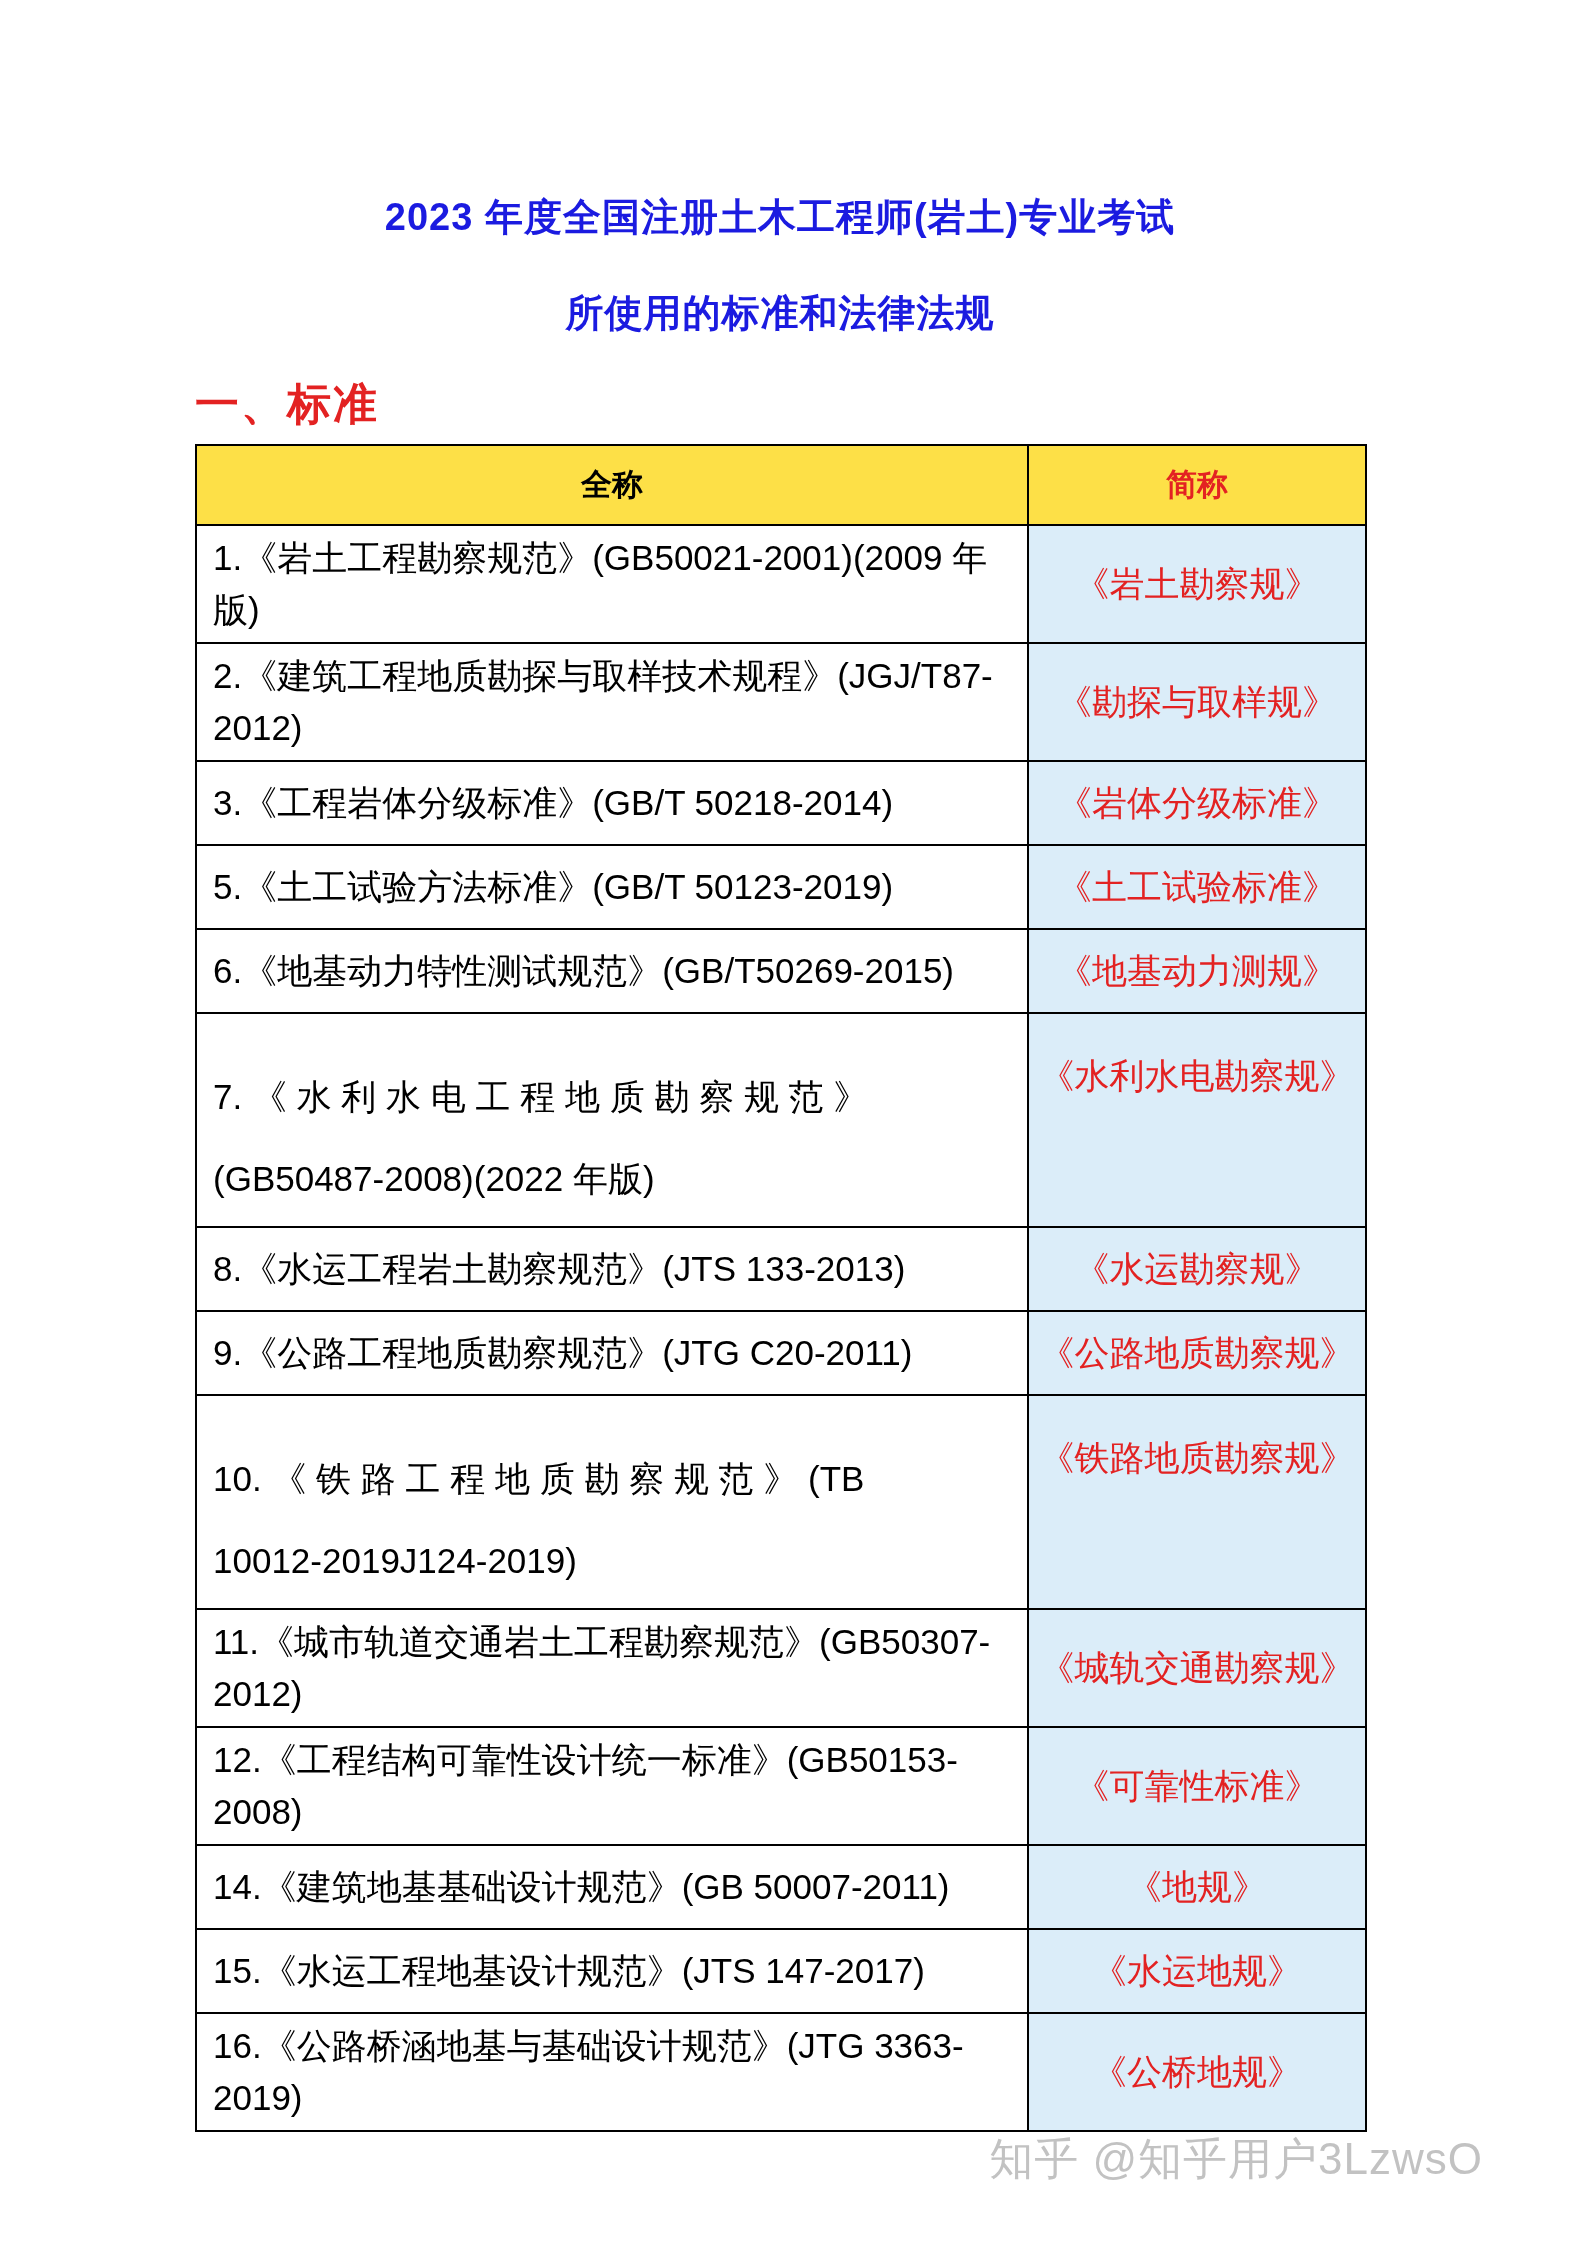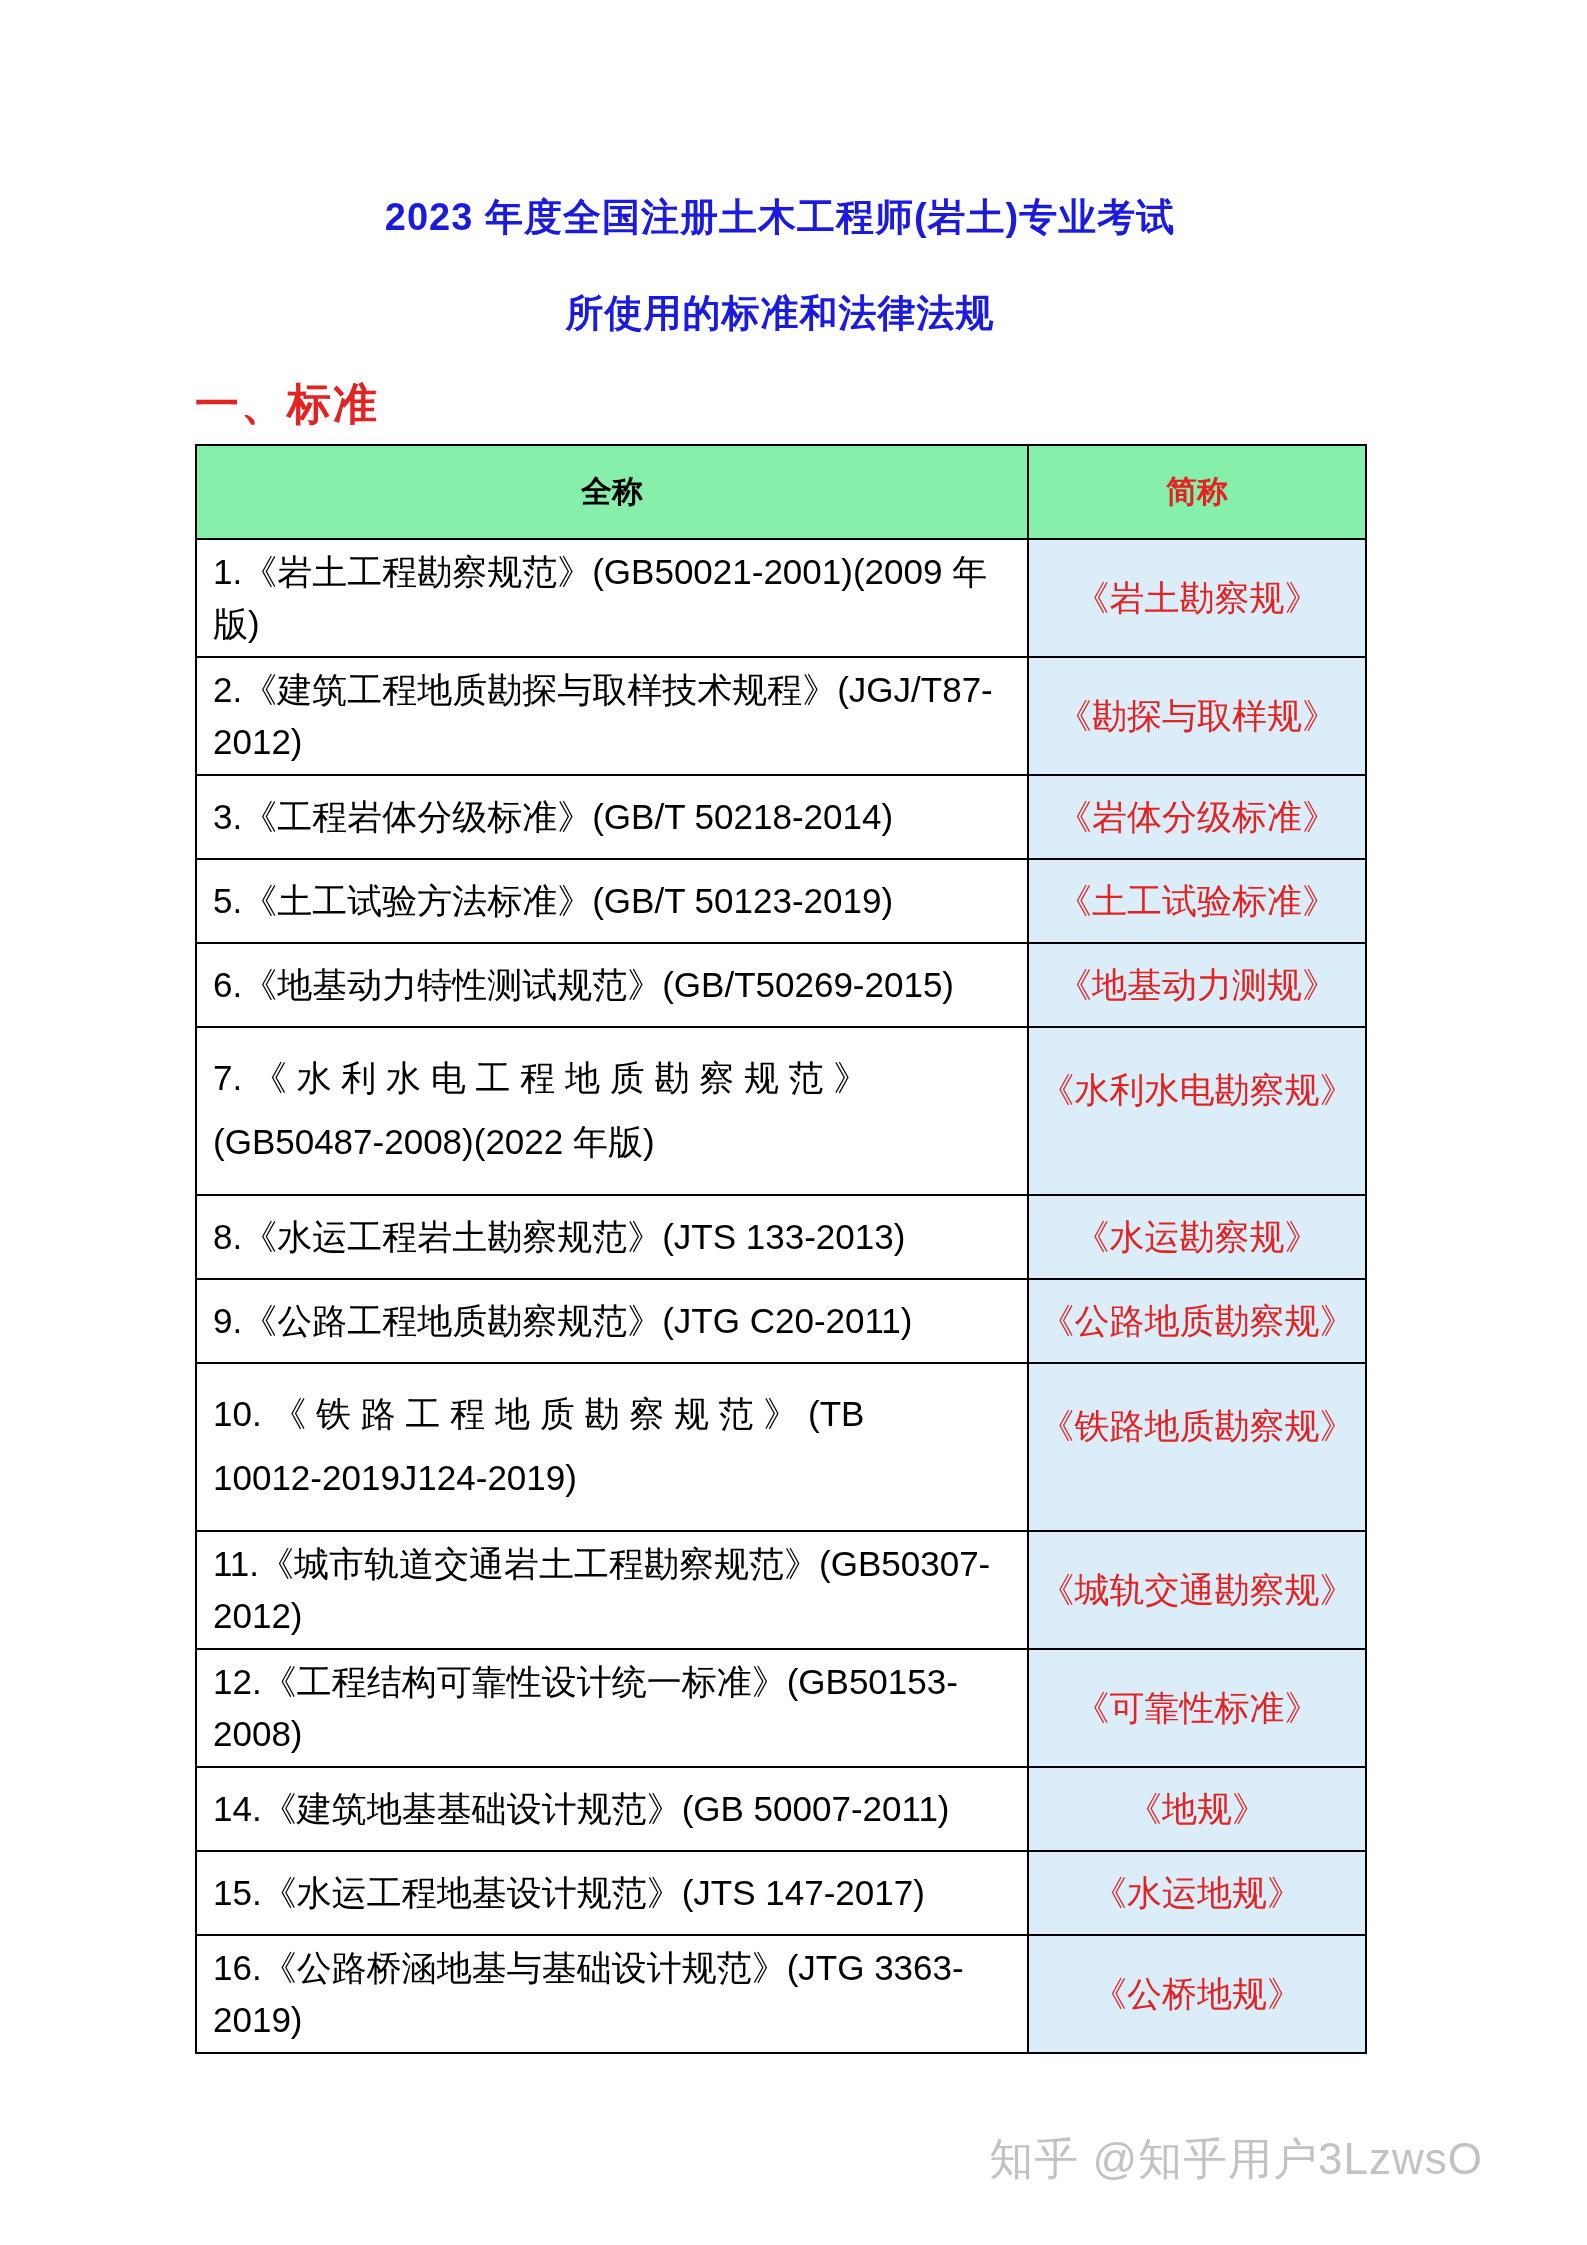--- a/index.html
+++ b/index.html
@@ -47,22 +47,22 @@
     border-collapse: collapse;
     table-layout: fixed;
   }
   .std-table col.c-full { width: 832px; }
   .std-table col.c-abbr { width: 338px; }
   .std-table th, .std-table td {
     border: 2px solid #000000;
     vertical-align: middle;
   }
   .std-table thead th {
-    background: #86efac;
-    height: 94px;
+    background: #fde047;
+    height: 80px;
     font-size: 31px;
     font-weight: bold;
     text-align: center;
   }
   .std-table thead th.h-full { color: #000000; }
   .std-table thead th.h-abbr { color: #e32222; }
   .std-table td { height: 84px; font-size: 35px; }
   .cell-full {
     background: #ffffff;
     color: #000000;
@@ -74,22 +74,22 @@
   .cell-abbr {
     background: #dbedf9;
     color: #e32222;
     text-align: center;
     padding: 16px 8px;
     line-height: 44px;
   }
   tr.tall td { height: 168px; }
   tr.tall .cell-full {
     vertical-align: top;
-    padding-top: 18px;
-    line-height: 64px;
+    padding-top: 42px;
+    line-height: 82px;
     margin-top: 16px;
   }
   tr.tall .cell-abbr {
     vertical-align: top;
     padding-top: 40px;
   }
   .watermark {
     position: absolute;
     right: 104px;
     top: 2130px;

